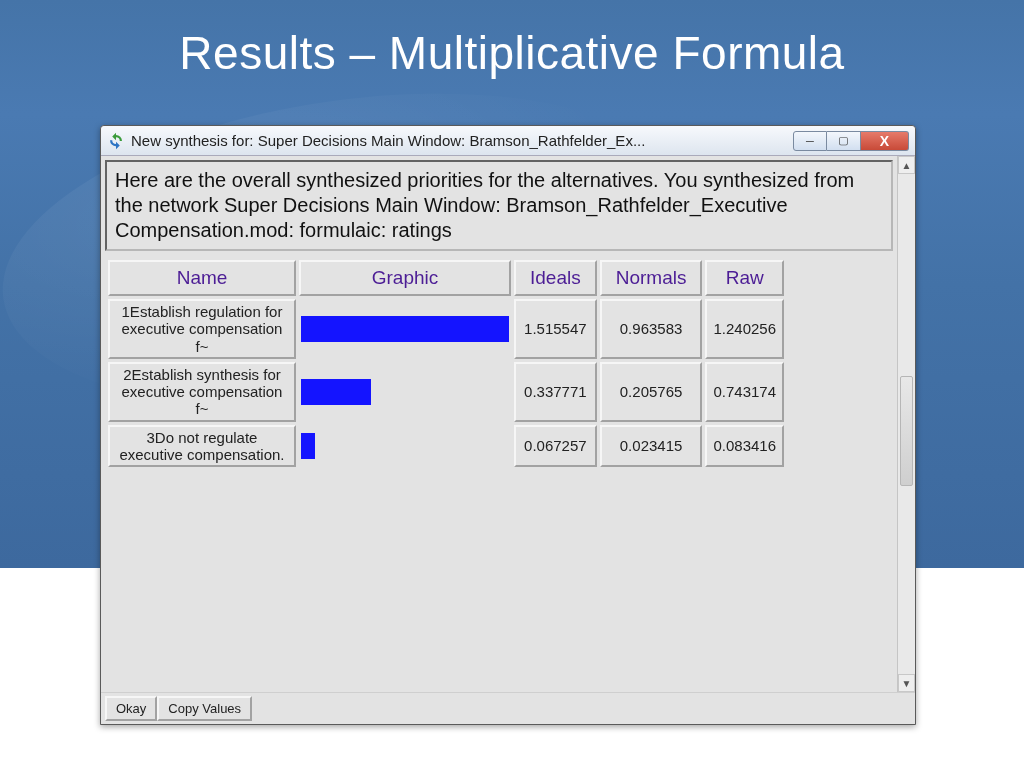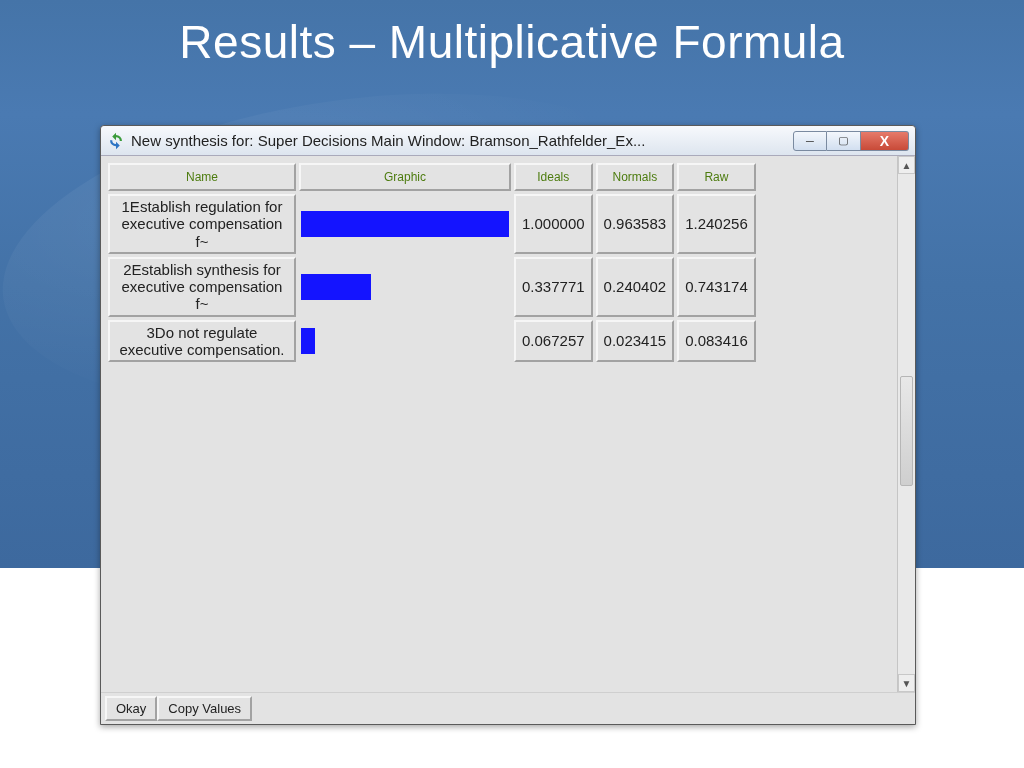--- a/index.html
+++ b/index.html
@@ -6,21 +6,21 @@
   html, body {
     margin: 0; padding: 0;
     width: 1024px; height: 768px;
     overflow: hidden;
     font-family: "Segoe UI", Tahoma, sans-serif;
   }
   .slide {
     width: 1024px; height: 568px;
     background: linear-gradient(180deg, #4574a8 0%, #4a7ab2 20%, #4372a7 50%, #3d699e 100%);
     position: relative;
-    padding: 9px 32px;
+    padding: 20px 32px;
   }
   .slide::before {
     content:"";
     position:absolute;
     left:0; top:100px;
     width:700px; height:300px;
     border-radius:50%;
     background: radial-gradient(ellipse at 30% 30%, rgba(255,255,255,0.08), transparent 60%);
     transform: rotate(-8deg);
     pointer-events:none;
@@ -128,22 +128,22 @@
   }
   table.results {
     border-collapse:separate;
     border-spacing:3px;
     font-family: Arial, sans-serif;
   }
   table.results th {
     background:#e3e3e3;
     border:2px outset #f6f6f6;
     font-weight:normal;
-    font-size:12px;
-    color:#4d7c0f;
+    font-size:19px;
+    color:#4c1d95;
     padding:5px 14px;
     text-align:center;
   }
   table.results td {
     background:#e3e3e3;
     border:2px outset #f6f6f6;
     font-size:15px;
     color:#222;
     padding:2px 6px;
     text-align:center;
@@ -200,48 +200,49 @@
       <div class="win-controls">
         <div class="win-btn min">─</div>
         <div class="win-btn max">▢</div>
         <div class="win-btn close">X</div>
       </div>
     </div>
 
     <div class="client">
       <div class="content">
 
+        <div class="desc-box">Here are the overall synthesized priorities for the alternatives. You synthesized from the network Super Decisions Main Window: Bramson_Rathfelder_Executive Compensation.mod: formulaic: ratings</div>
 
         <table class="results">
           <thead>
             <tr>
               <th>Name</th>
               <th>Graphic</th>
               <th>Ideals</th>
               <th>Normals</th>
               <th>Raw</th>
             </tr>
           </thead>
           <tbody>
             <tr>
               <td class="name-cell">1Establish regulation for executive compensation f~</td>
               <td class="graphic-cell">
                   <div class="bar" style="width:100%"></div>
                 </td>
-              <td>1.000000</td>
+              <td>1.515547</td>
               <td>0.963583</td>
               <td>1.240256</td>
             </tr>
             <tr>
               <td class="name-cell">2Establish synthesis for executive compensation f~</td>
               <td class="graphic-cell">
                   <div class="bar" style="width:33.8%"></div>
                 </td>
               <td>0.337771</td>
-              <td>0.240402</td>
+              <td>0.205765</td>
               <td>0.743174</td>
             </tr>
             <tr>
               <td class="name-cell">3Do not regulate executive compensation.</td>
               <td class="graphic-cell">
                   <div class="bar" style="width:6.7%"></div>
                 </td>
               <td>0.067257</td>
               <td>0.023415</td>
               <td>0.083416</td>

